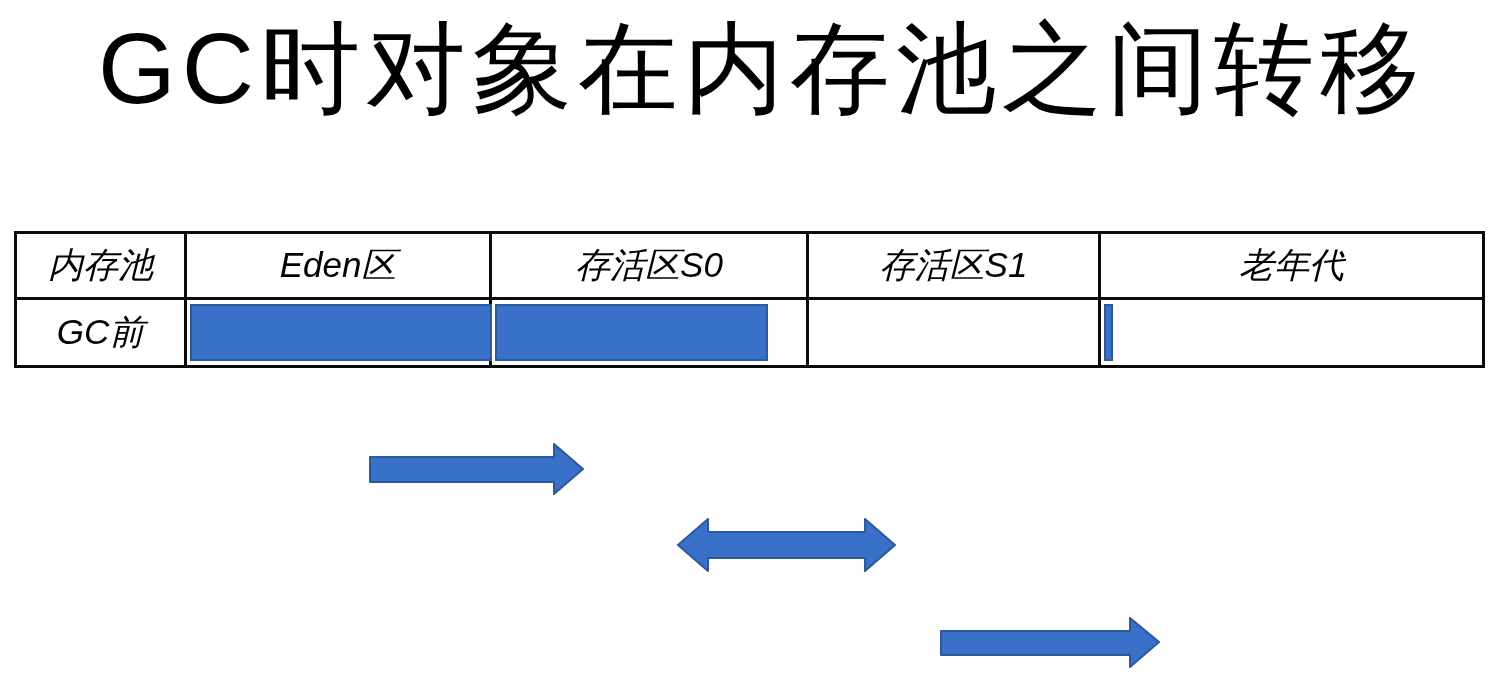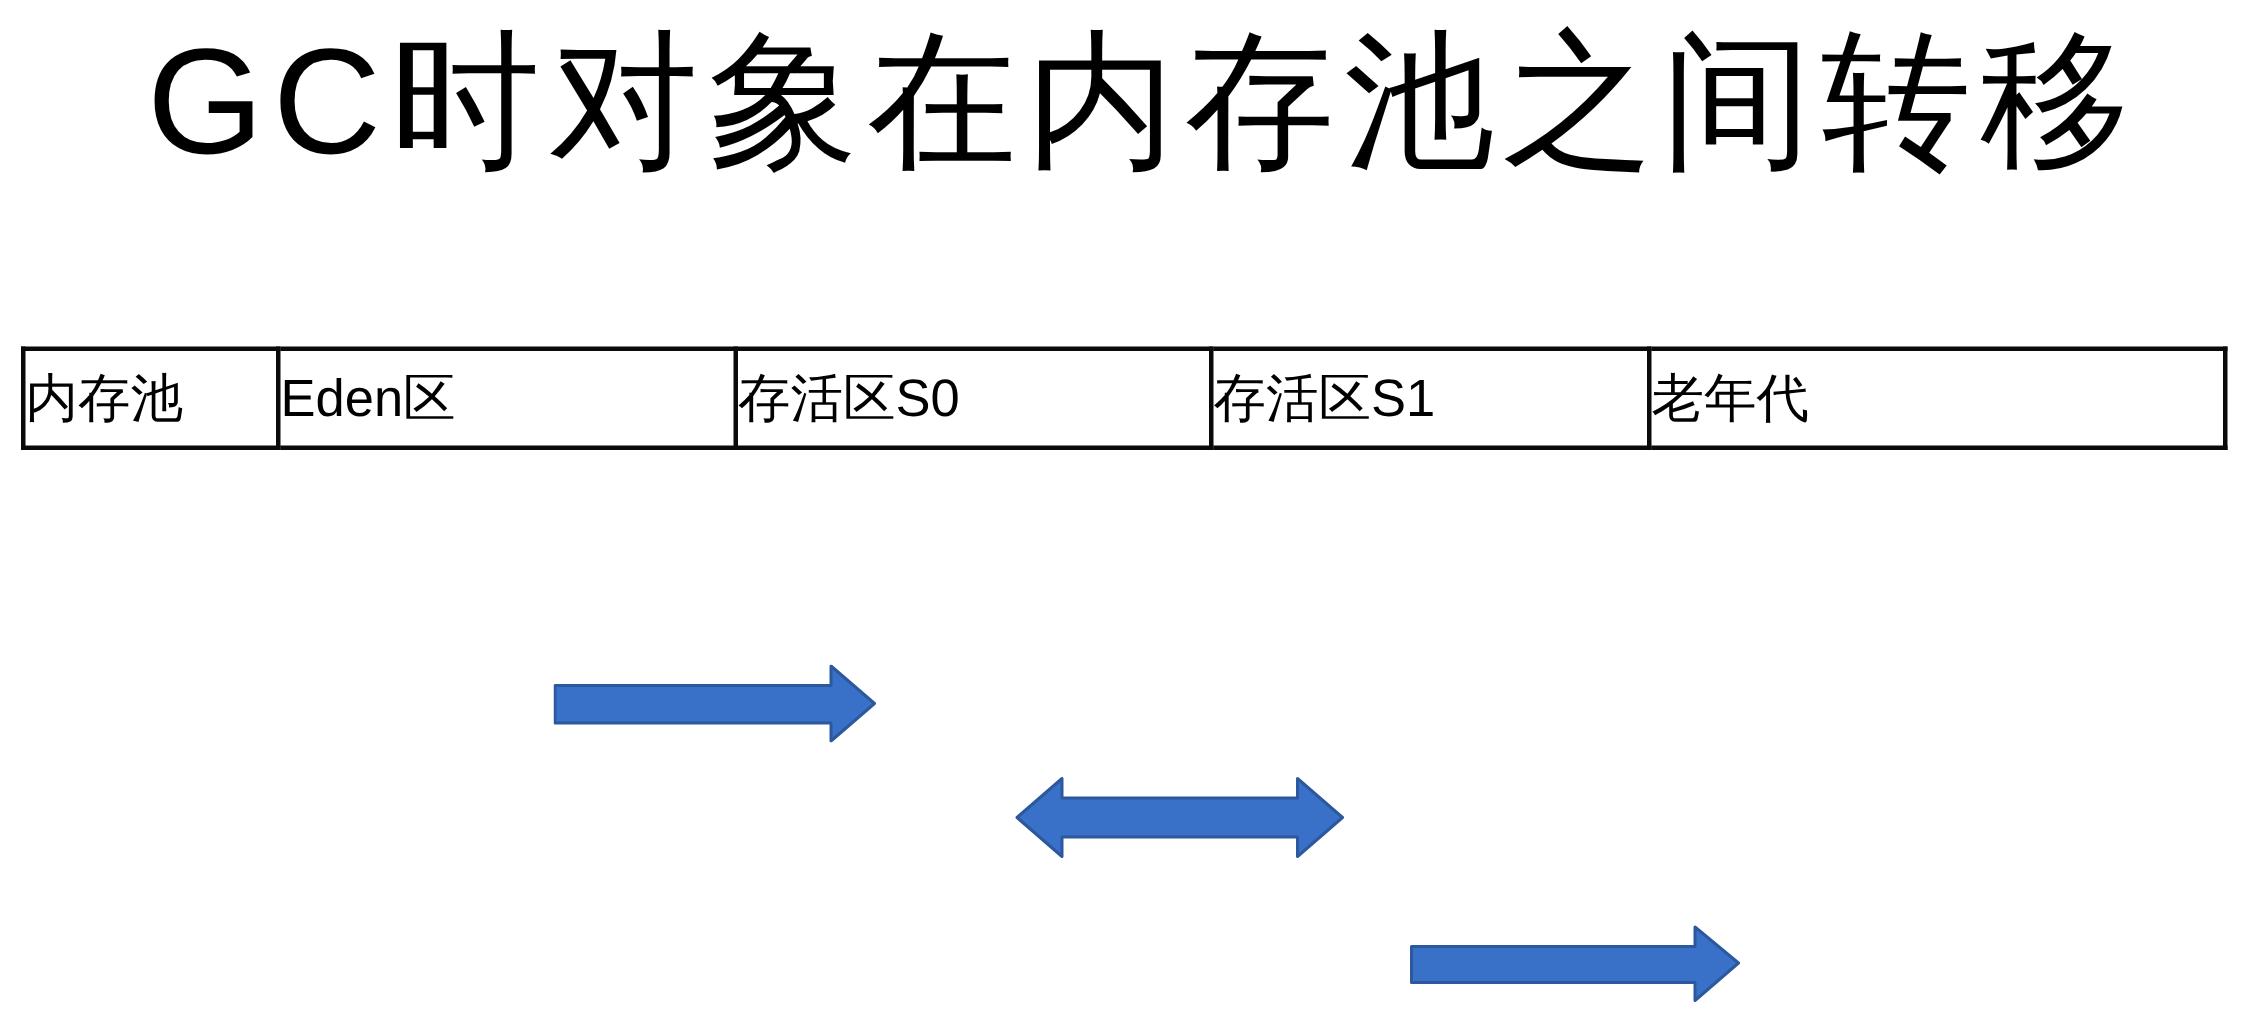--- a/index.html
+++ b/index.html
@@ -19,22 +19,22 @@
     font-size:100px;font-weight:300;line-height:1.2;
     letter-spacing:6px;white-space:nowrap;color:var(--text);
   }
   .gc-table{
     position:absolute;left:14px;top:231px;width:1471px;
     border-collapse:collapse;table-layout:fixed;
   }
   .gc-table th,.gc-table td{
     border:3px solid var(--table-border);
     padding:0;font-weight:400;
-    text-align:left;vertical-align:middle;
-    font-size:35px;color:var(--text);
+    text-align:center;vertical-align:middle;
+    font-size:35px;color:var(--text);font-style:italic;
   }
   .gc-table thead tr{height:66px;}
   .gc-table tbody tr{height:68px;}
   .gc-table td.cell{position:relative;}
   .bar{
     position:absolute;left:3px;top:4px;bottom:4px;
     background:var(--bar-fill);
     border:2px solid var(--bar-border);
   }
   .arrow{position:absolute;}
@@ -66,20 +66,33 @@
     <thead>
       <tr>
         <th>内存池</th>
         <th>Eden区</th>
         <th>存活区S0</th>
         <th>存活区S1</th>
         <th>老年代</th>
       </tr>
     </thead>
     <tbody>
+      <tr>
+        <th>GC前</th>
+        <td class="cell">
+            <div class="bar" style="width: 100%;"></div>
+          </td>
+        <td class="cell">
+            <div class="bar" style="width: 87%;"></div>
+          </td>
+        <td class="cell"></td>
+        <td class="cell">
+            <div class="bar" style="width: 2.4%;"></div>
+          </td>
+      </tr>
     </tbody>
   </table>
 
   <svg id="arrow-1" class="arrow" width="216" height="52" viewBox="0 0 216 52">
     <polygon points="1,14 185,14 185,1 214,26 185,51 185,39 1,39"></polygon>
   </svg>
 
   <svg id="arrow-2" class="arrow" width="221" height="54" viewBox="0 0 221 54">
     <polygon points="32,14 189,14 189,1 219,27 189,53 189,40 32,40 32,53 2,27 32,1"></polygon>
   </svg>

